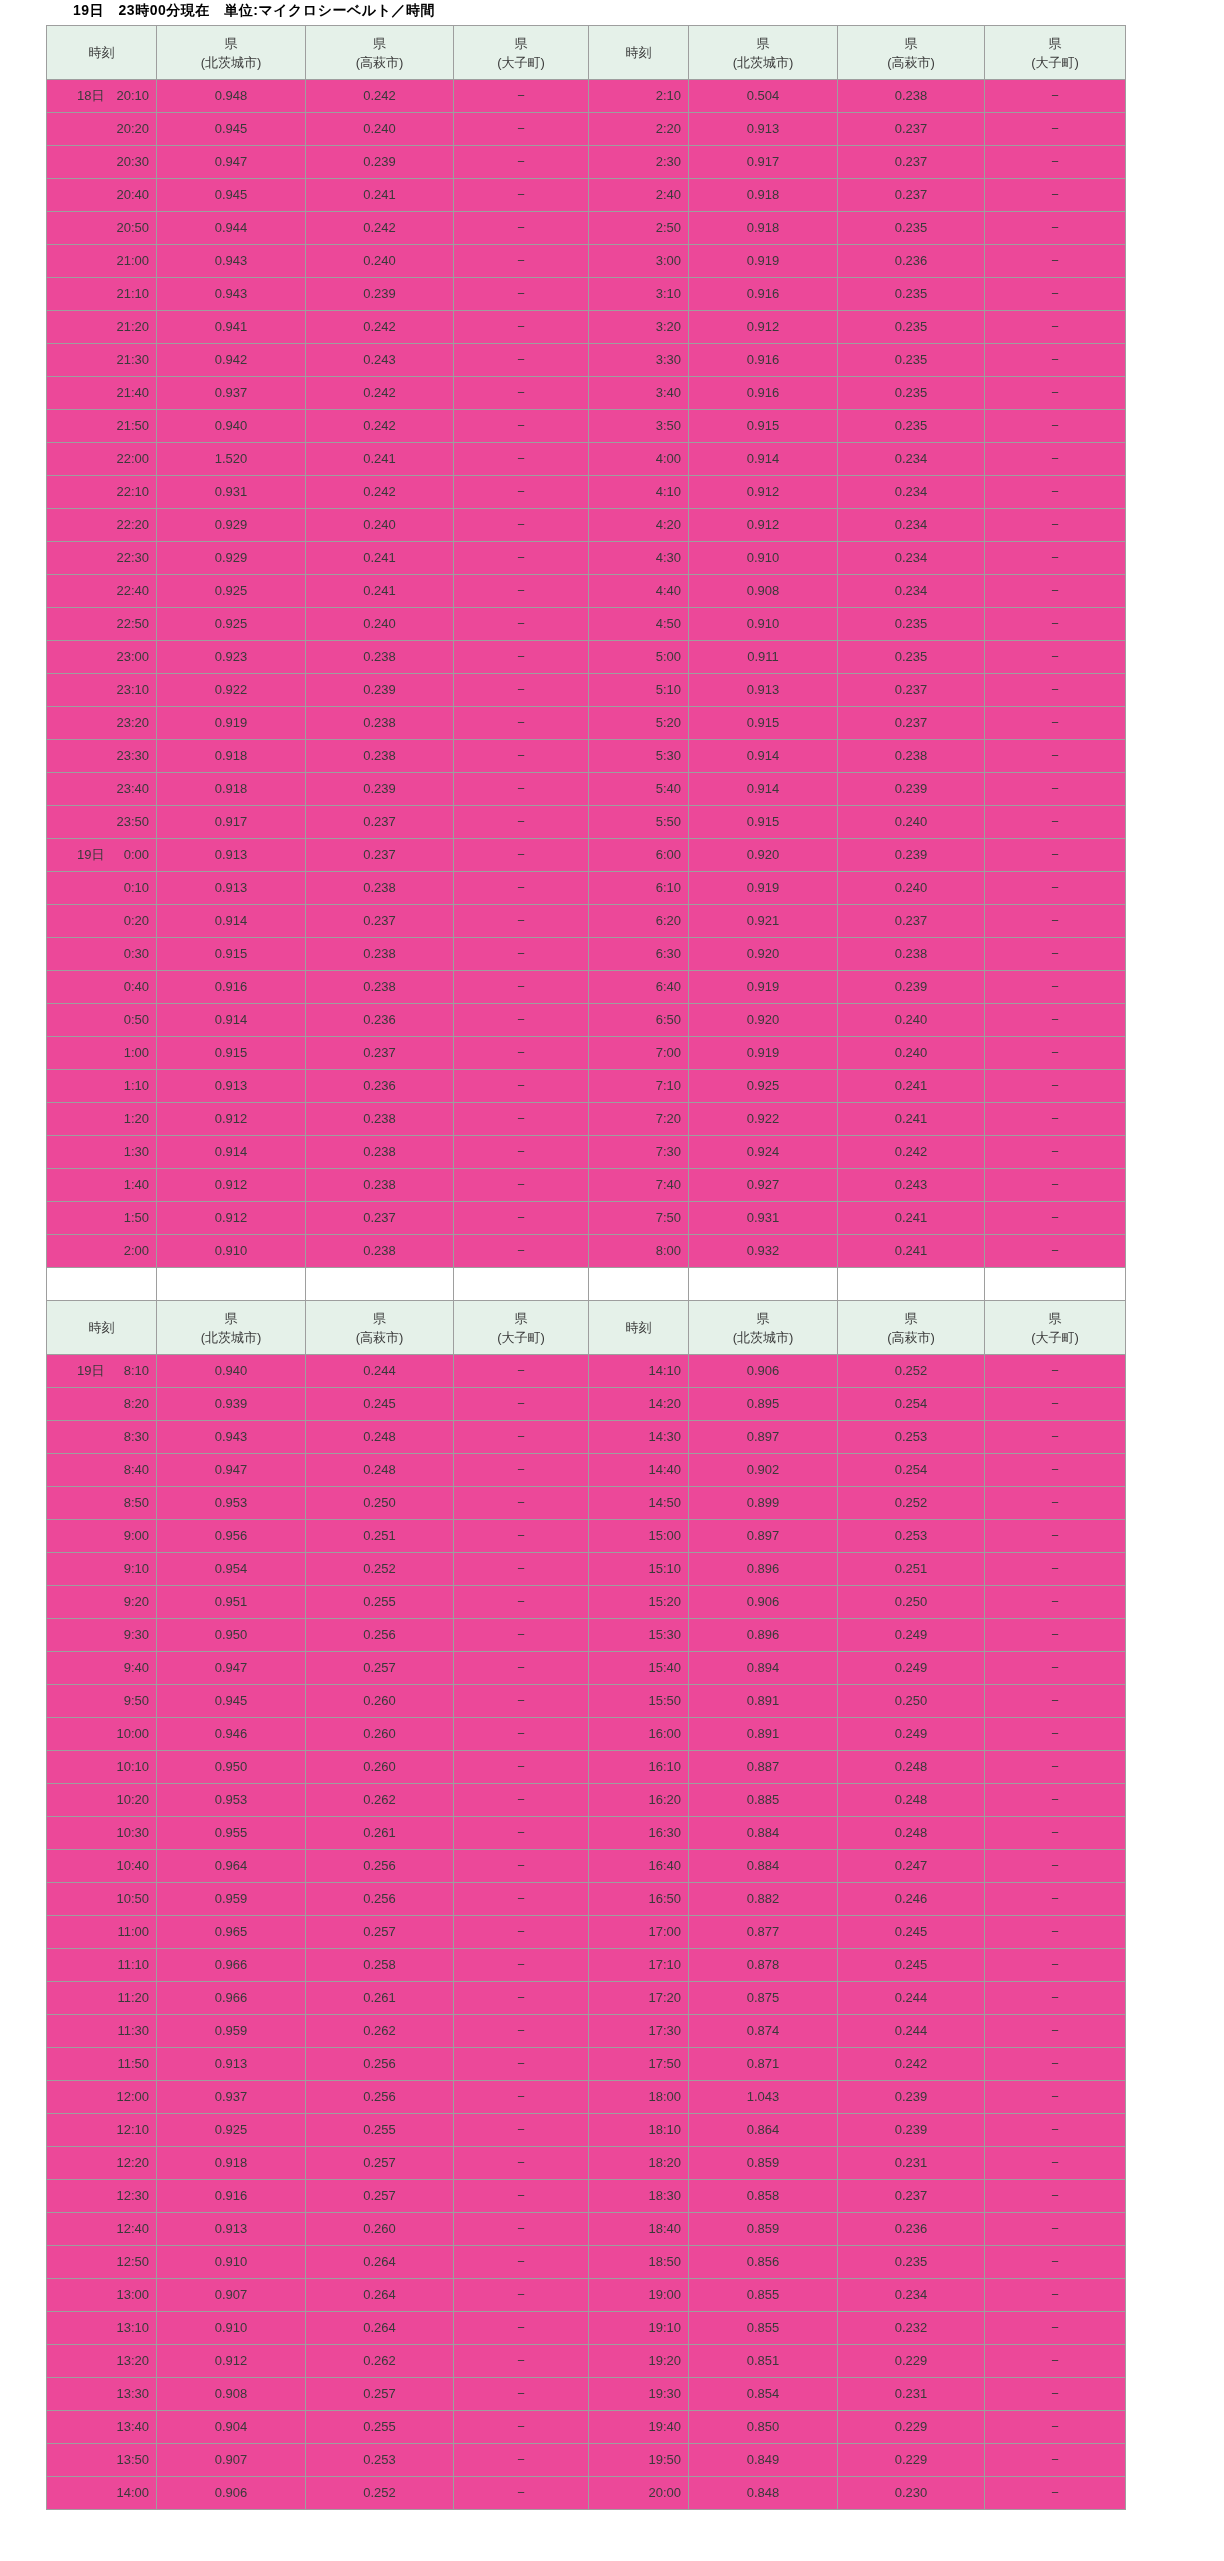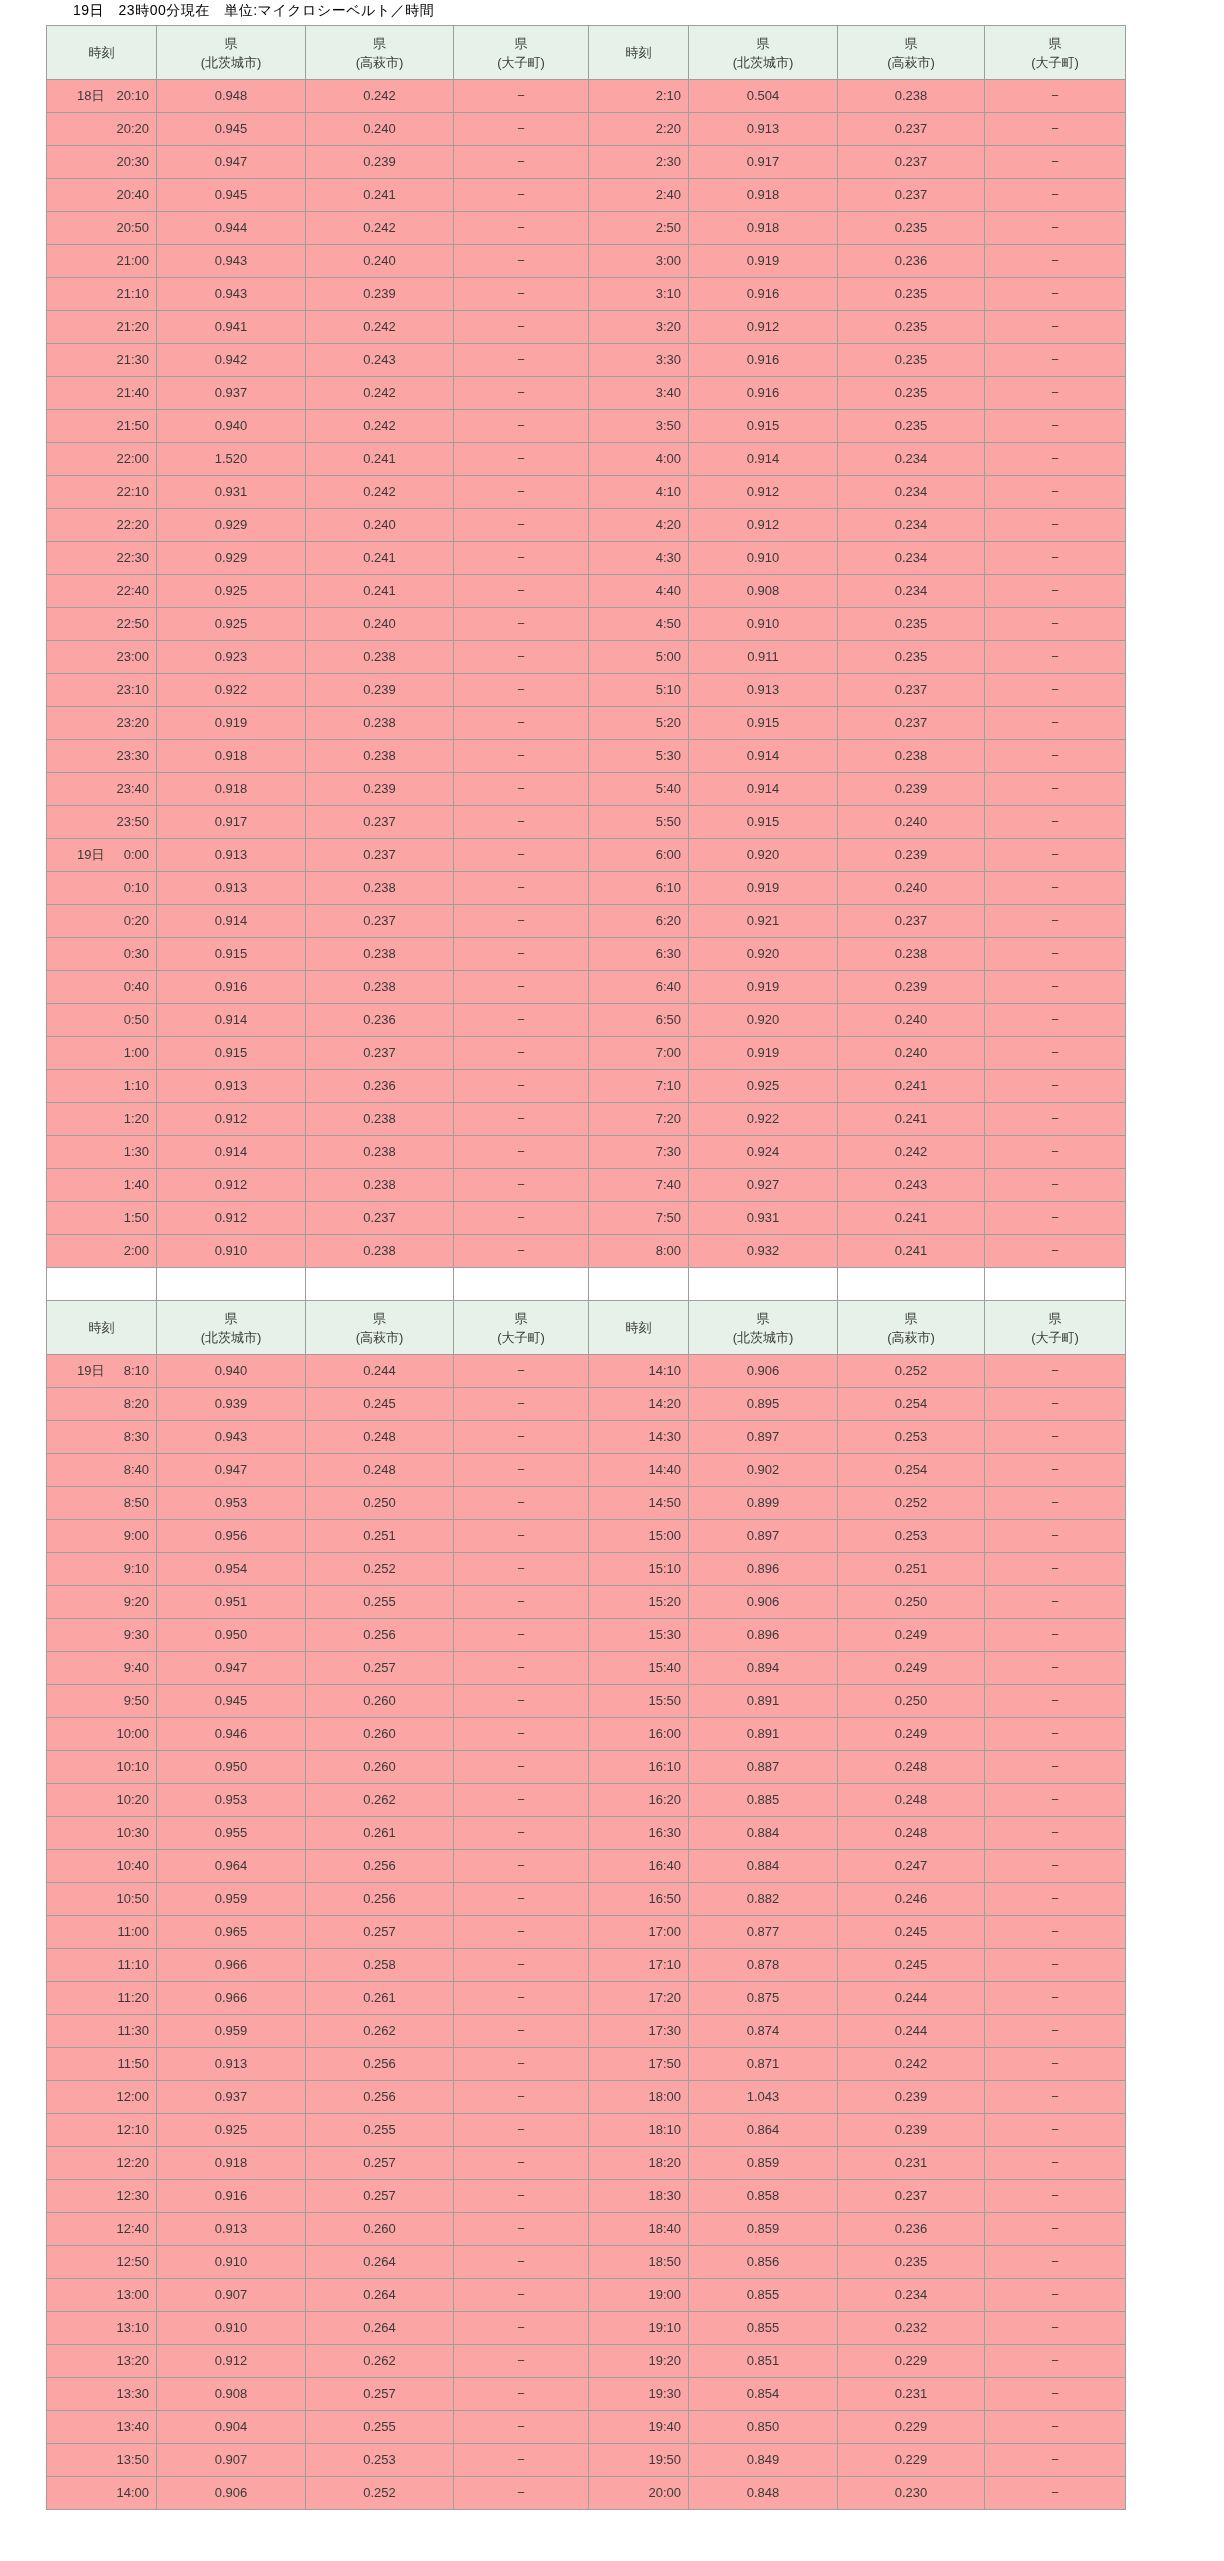--- a/index.html
+++ b/index.html
@@ -8,26 +8,26 @@
     --text-color:#3a3a3a;
     --title-color:#000000;
   }
   html,body{margin:0;padding:0;}
   body{
     width:1224px;height:2561px;position:relative;background:#ffffff;
     font-family:"Liberation Sans","DejaVu Sans",sans-serif;overflow:hidden;
   }
   .title{
     position:absolute;left:73px;top:2px;
-    font-size:14px;font-weight:normal;color:var(--title-color);
+    font-size:14px;font-weight:bold;color:var(--title-color);
     white-space:pre;letter-spacing:0.5px;
   }
   table.dose{
     position:absolute;left:46px;
-    border-collapse:collapse;table-layout:fixed;width:1079px;background:#fca5a5;
+    border-collapse:collapse;table-layout:fixed;width:1079px;background:#ec4899;
   }
   #t1{top:25px;}
   #t2{top:1300px;}
   .c-time-l{width:110px}.c-v1-l{width:149px}.c-v2-l{width:148px}.c-v3-l{width:135px}
   .c-time-r{width:100px}.c-v1-r{width:149px}.c-v2-r{width:147px}.c-v3-r{width:141px}
   th,td{border:1px solid var(--border-color);padding:0;overflow:hidden;}
   th{
     background:var(--header-bg);font-weight:normal;font-size:13px;
     color:var(--text-color);height:53px;text-align:center;vertical-align:middle;
   }

